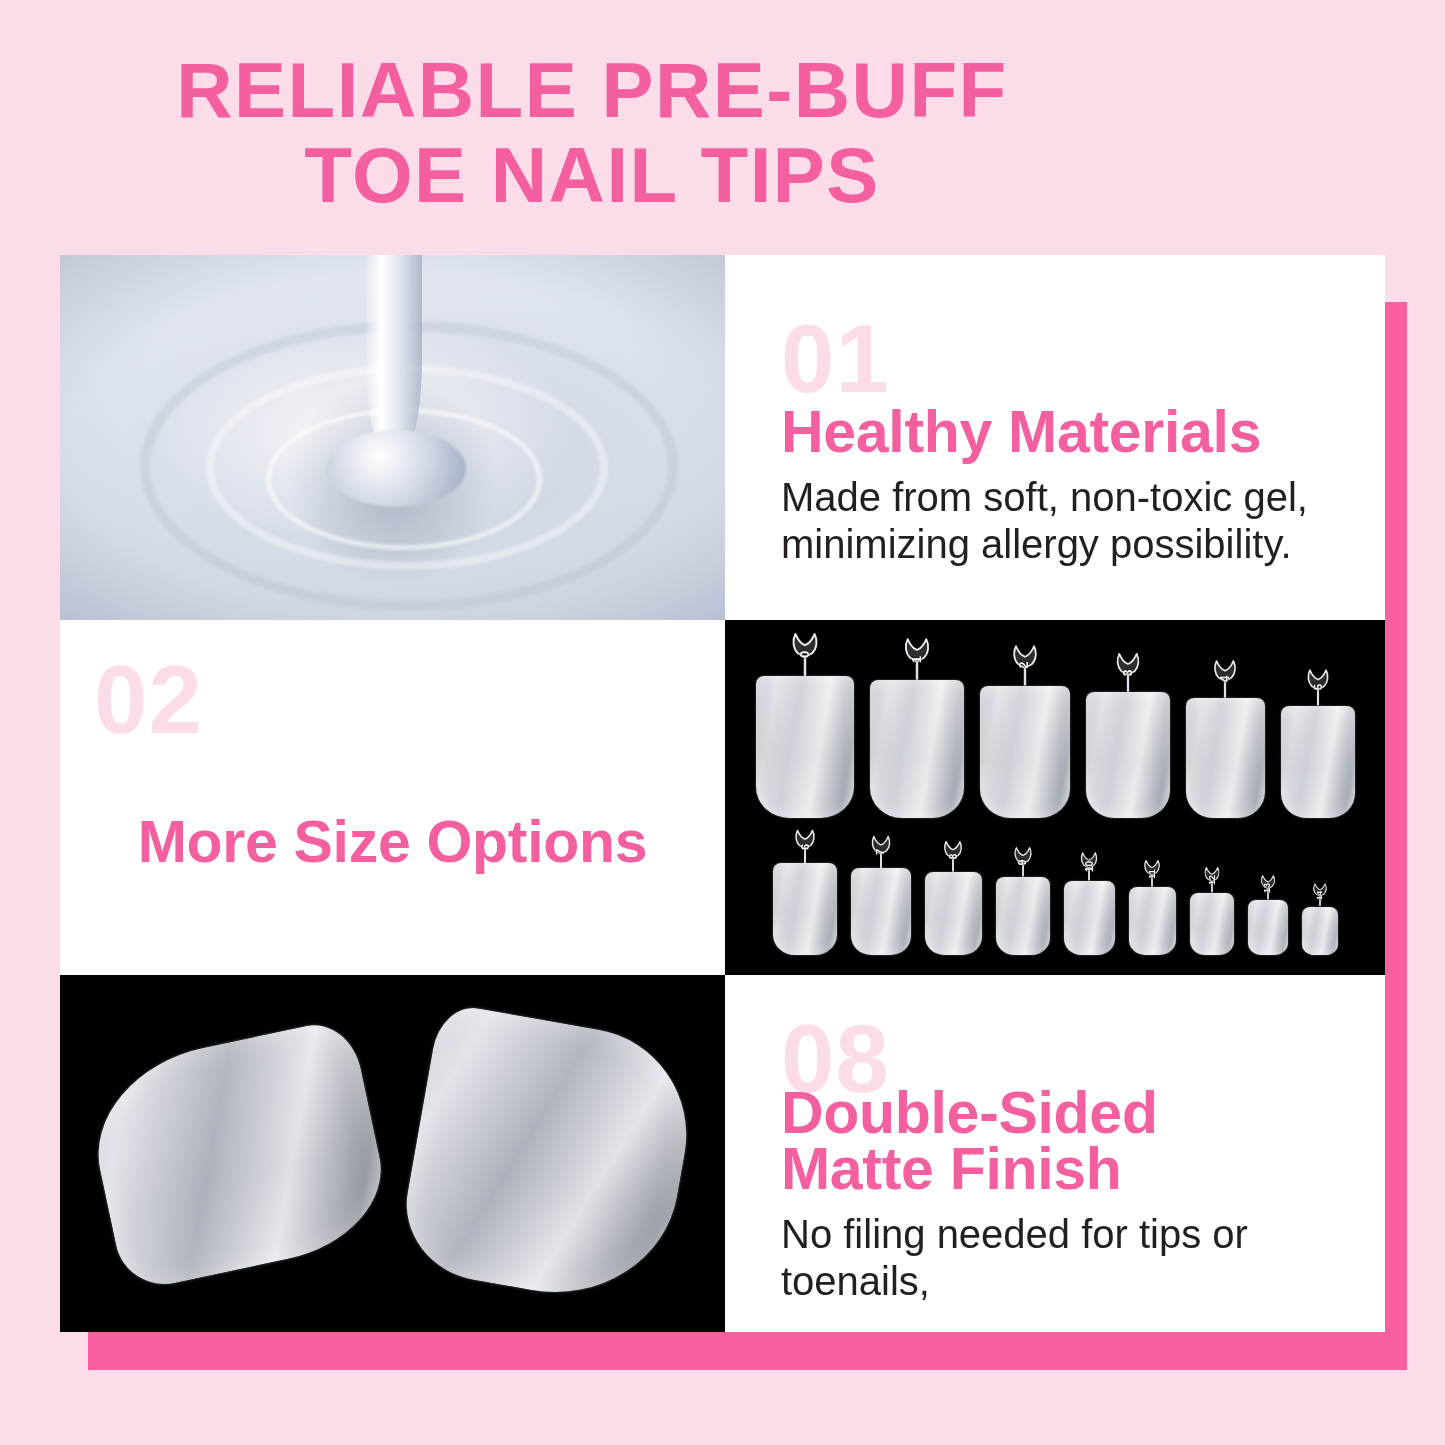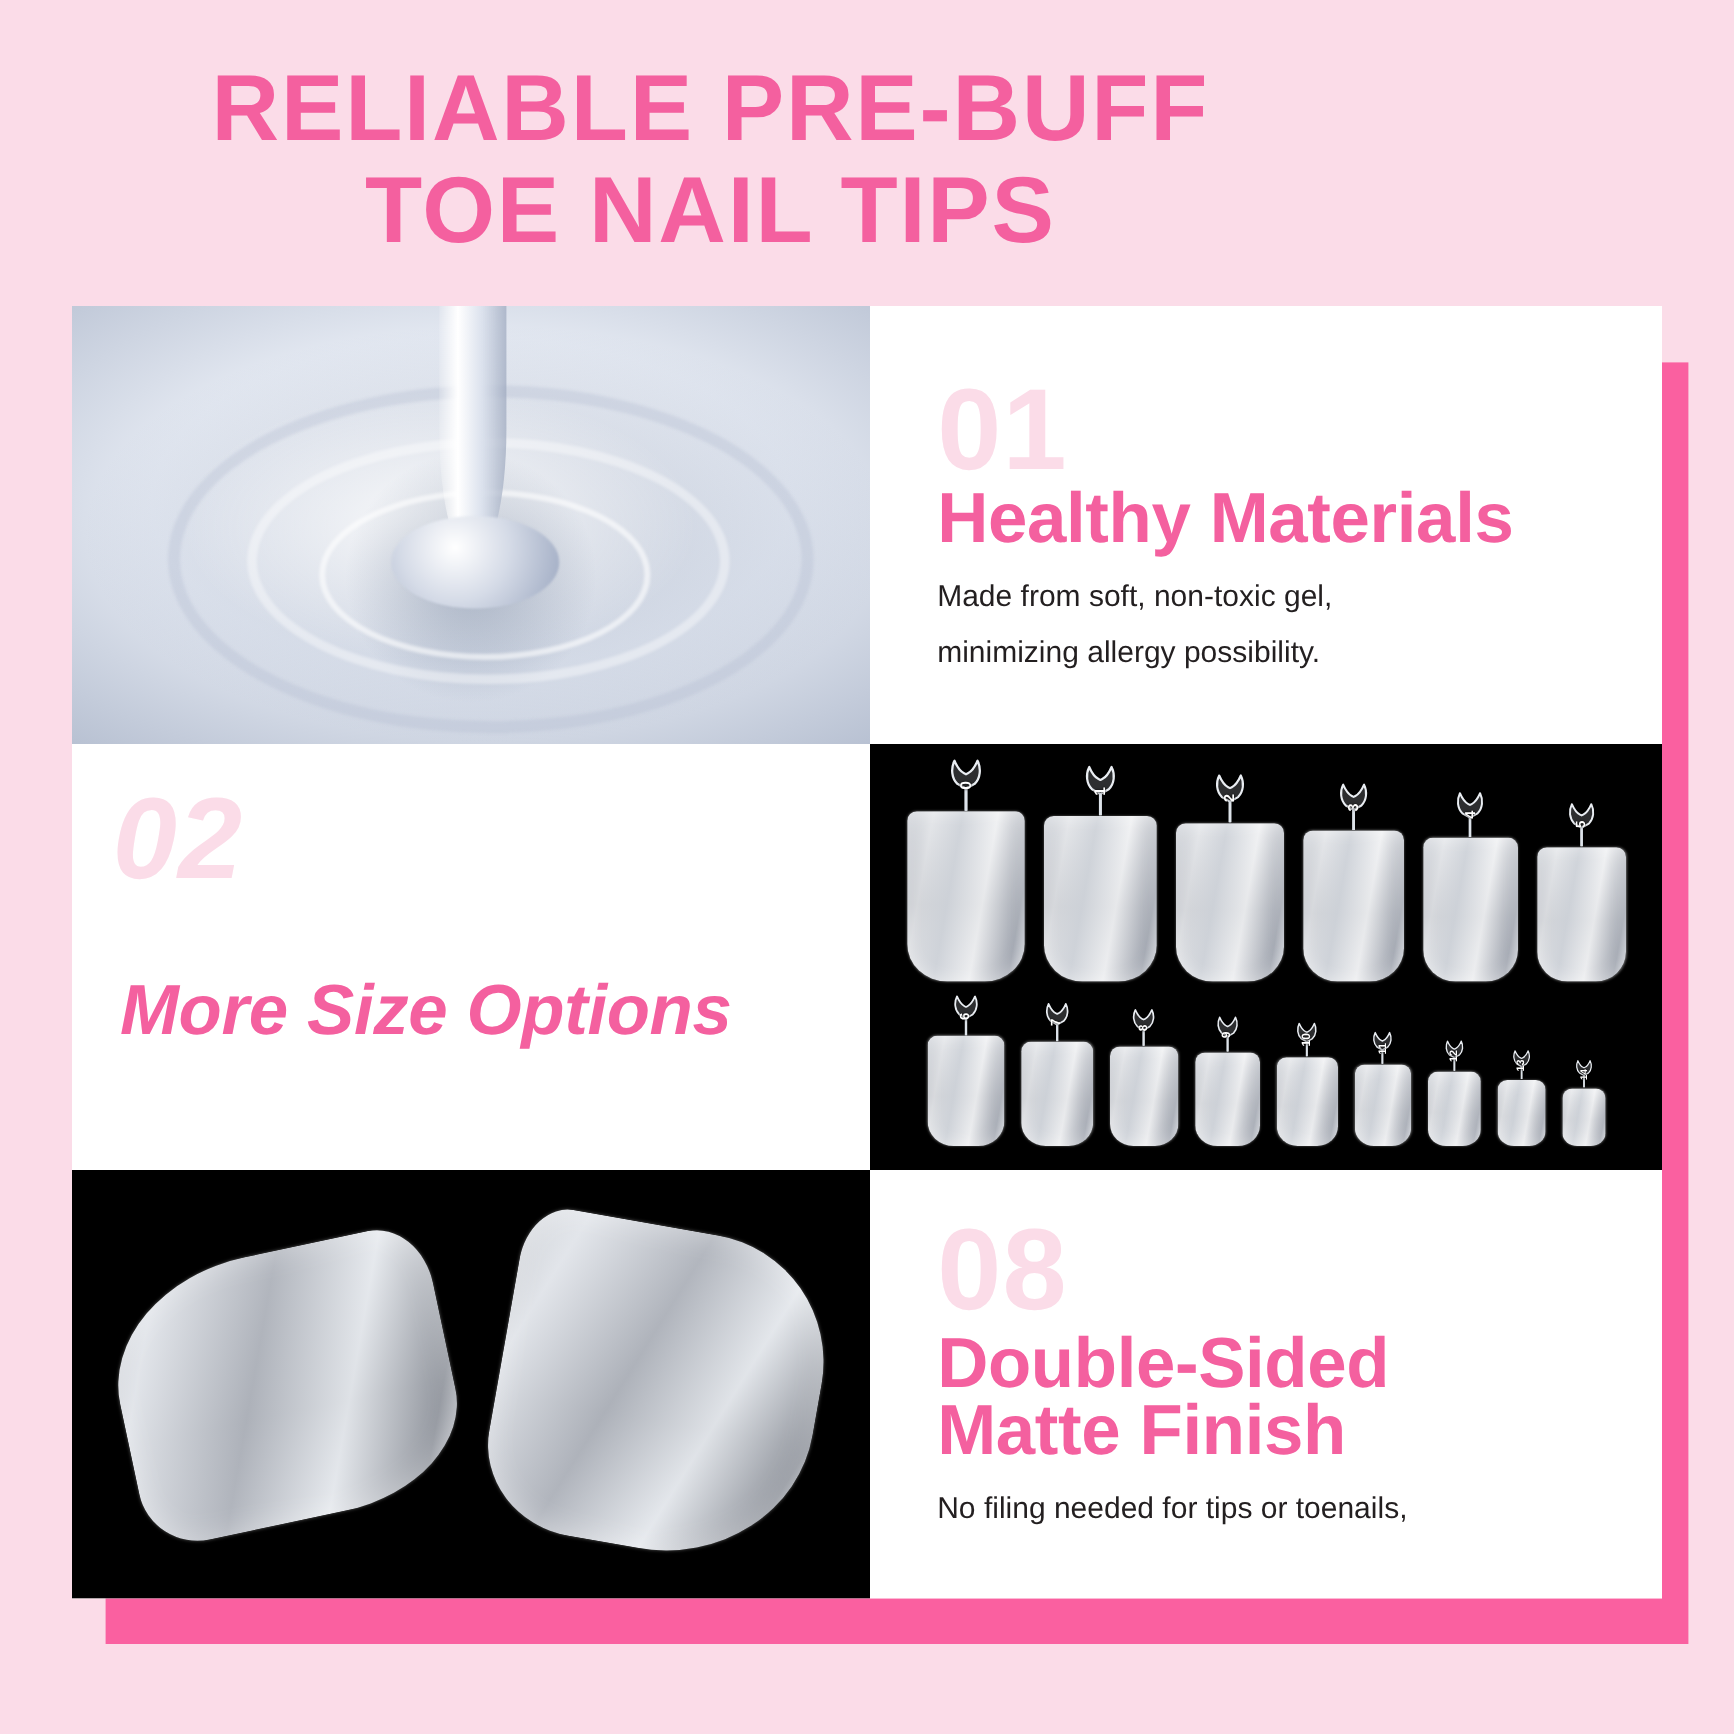--- a/index.html
+++ b/index.html
@@ -89,35 +89,35 @@
     font-size: 59px;
     line-height: 56px;
     font-weight: bold;
     margin: 0 0 14px 0;
     position: relative;
     z-index: 2;
     letter-spacing: -0.3px;
   }
   .feat-desc {
     color: #231F20;
-    font-size: 25px;
+    font-size: 40px;
     line-height: 47px;
     margin: 0;
     position: relative;
     z-index: 2;
     font-weight: 400;
   }
   .feat-desc span { display: block; }
 
   
   #panel-1 .step-number { left: 56px; top: 62px; }
   #panel-1 .feat-title  { margin-top: 96px; }
 
   
-  #panel-2 { align-items: flex-start; font-style: italic; }
+  #panel-2 { align-items: center; }
   #panel-2 .step-number { left: 34px; top: 38px; }
   #panel-2 .feat-title  { margin-top: 102px; }
 
   
   #panel-3 .step-number { left: 56px; top: 42px; }
   #panel-3 .feat-title  { margin-top: 82px; }
 
   
   .gel-photo {
     position: absolute;

